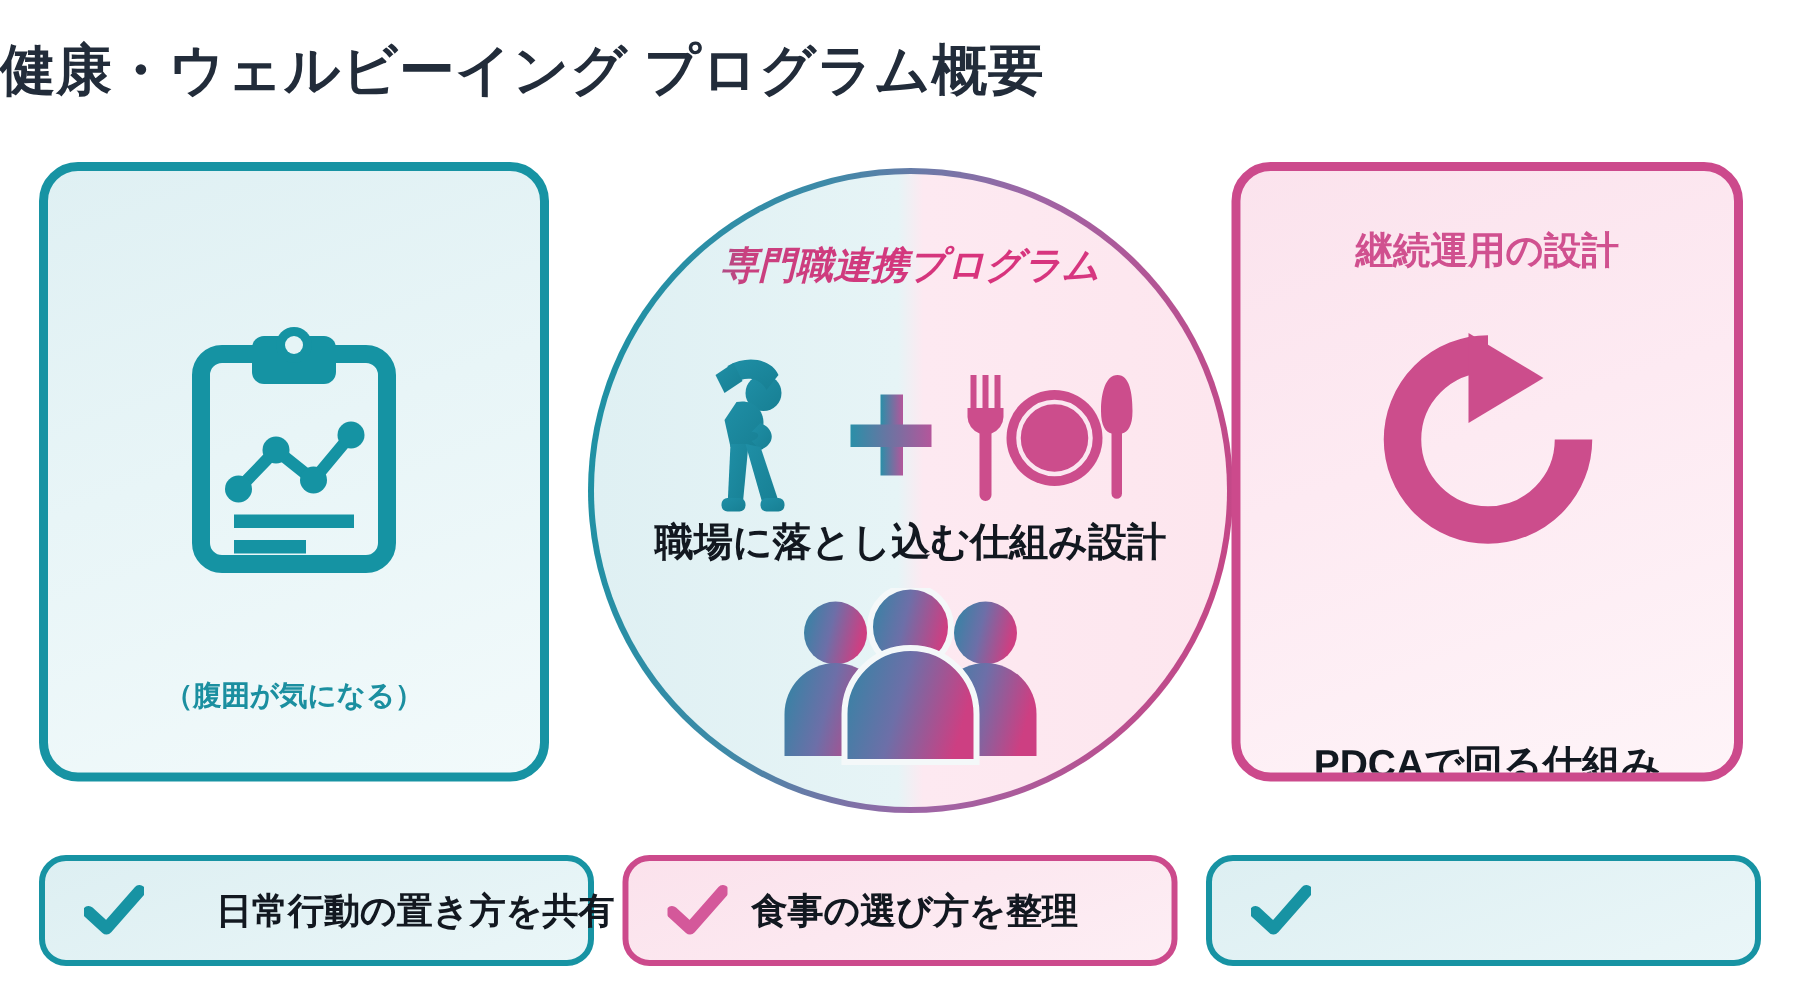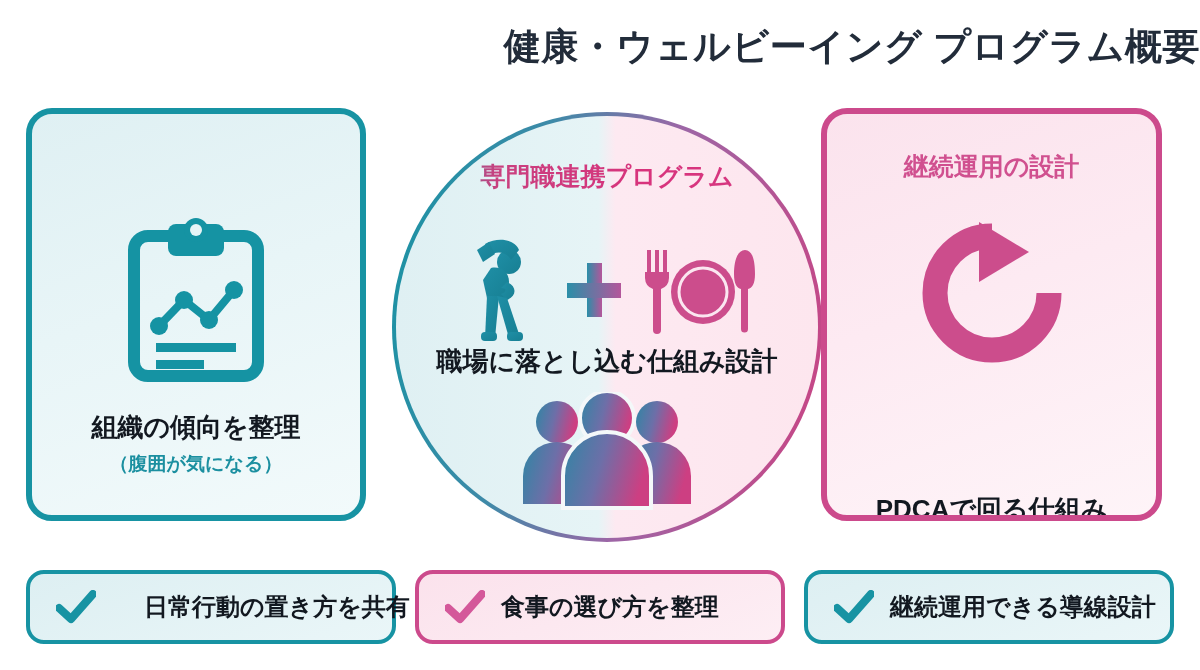--- a/index.html
+++ b/index.html
@@ -17,21 +17,21 @@
     color: #1b2430;
     -webkit-font-smoothing: antialiased;
   }
 
   
   .page-title {
     position: absolute;
     top: 22px;
     left: 0;
     width: 1200px;
-    text-align: right;
+    text-align: left;
     font-size: 37px;
     font-weight: bold;
     letter-spacing: 0.5px;
     color: #222c3a;
     white-space: nowrap;
   }
 
   
   .card {
     position: absolute;
@@ -131,20 +131,21 @@
     left: 0;
     width: 100%;
     text-align: center;
     font-size: 25px;
     font-weight: bold;
     white-space: nowrap;
     background: linear-gradient(90deg, #2d8fa6 0%, #c9407f 24%, #d8337c 60%, #d43a84 100%);
     -webkit-background-clip: text;
     background-clip: text;
     color: transparent;
+    font-style: italic;
   }
   .circle-subtitle {
     position: absolute;
     top: 83px;
     left: 0;
     width: 100%;
     text-align: center;
     font-size: 19px;
     font-weight: bold;
     white-space: nowrap;
@@ -245,21 +246,20 @@
       <circle cx="33" cy="110" r="9" fill="#1593a3"></circle>
       <circle cx="58" cy="84" r="9" fill="#1593a3"></circle>
       <circle cx="83" cy="104" r="9" fill="#1593a3"></circle>
       <circle cx="108" cy="74" r="9" fill="#1593a3"></circle>
 
       <rect x="30" y="127" width="80" height="9" fill="#1593a3"></rect>
       <rect x="30" y="144" width="48" height="9" fill="#1593a3"></rect>
     </svg>
   </div>
 
-  <div class="card-main">組織の傾向を整理</div>
   <div class="card-sub">（腹囲が気になる）</div>
 </div>
 
 <div class="center-circle">
   <div class="center-circle-inner">
     <div class="circle-title">専門職連携プログラム</div>
 
     <div class="circle-icons">
 
       <svg width="92" height="104" viewBox="0 0 92 104">
@@ -358,14 +358,13 @@
   <svg class="check-icon" width="40" height="34" viewBox="0 0 40 34">
     <polyline points="3,18 15,29 37,4" fill="none" stroke="#d4589a" stroke-width="8" stroke-linecap="round" stroke-linejoin="round"></polyline>
   </svg>
   <span class="bar-label">食事の選び方を整理</span>
 </div>
 
 <div class="bottom-bar bar-3">
   <svg class="check-icon" width="40" height="34" viewBox="0 0 40 34">
     <polyline points="3,18 15,29 37,4" fill="none" stroke="#1793a3" stroke-width="8" stroke-linecap="round" stroke-linejoin="round"></polyline>
   </svg>
-  <span class="bar-label">継続運用できる導線設計</span>
 </div>
 
 </body></html>

